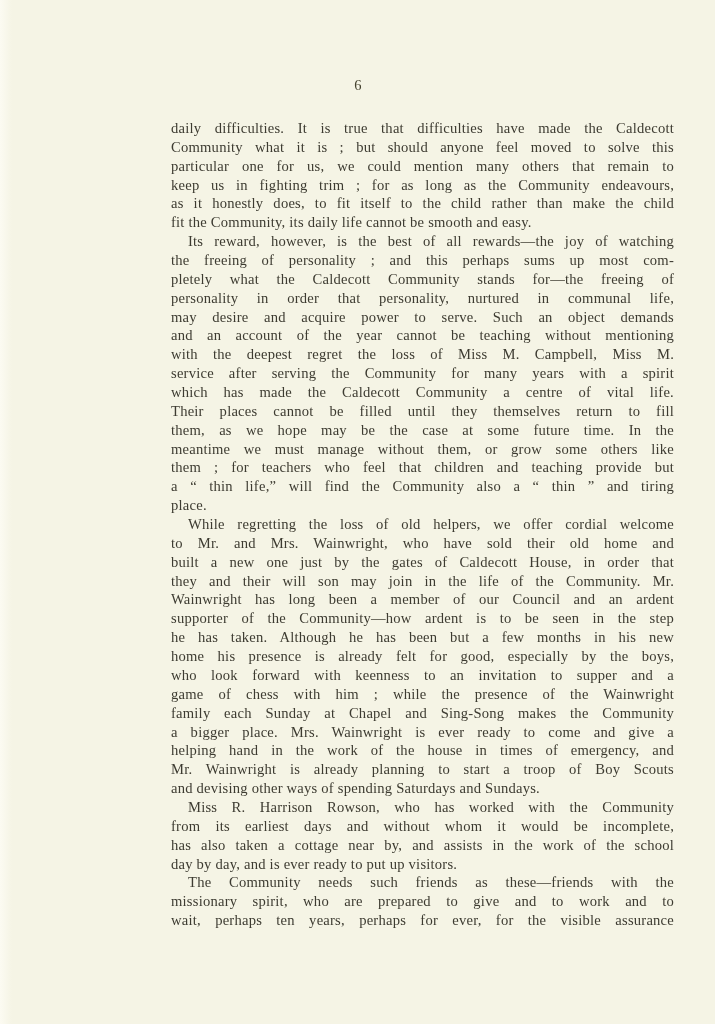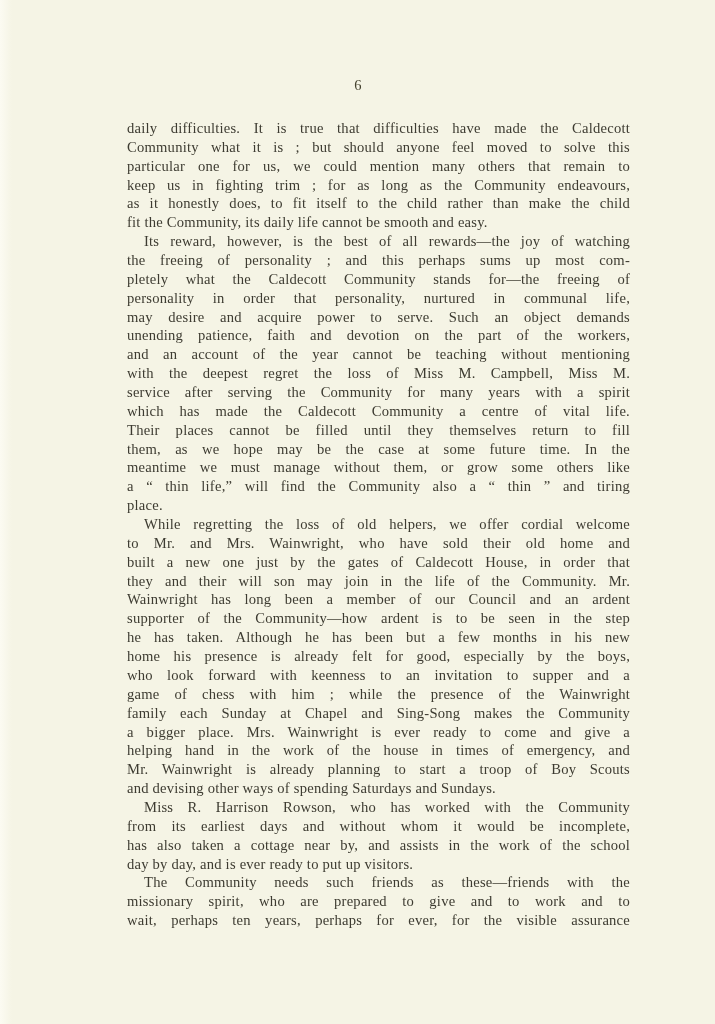--- a/index.html
+++ b/index.html
@@ -45,43 +45,43 @@
     text-align-last: justify;
   }
   .line.lastline { text-align-last: left; }
   .line.firstline { text-indent: 17px; }
 </style>
 </head>
 <body style="background: rgb(245, 244, 229);">
 
 <div class="scan">
   <div class="page-number">6</div>
-  <main class="text-block" style="color: rgb(61, 59, 49);">
+  <main class="text-block" style="color: rgb(61, 59, 49); margin-left: 44px;">
       <div class="paragraph">
         <div class="line">daily difficulties. It is true that difficulties have made the Caldecott</div>
         <div class="line">Community what it is ; but should anyone feel moved to solve this</div>
         <div class="line">particular one for us, we could mention many others that remain to</div>
         <div class="line">keep us in fighting trim ; for as long as the Community endeavours,</div>
         <div class="line">as it honestly does, to fit itself to the child rather than make the child</div>
         <div class="line lastline">fit the Community, its daily life cannot be smooth and easy.</div>
       </div>
       <div class="paragraph">
         <div class="line firstline">Its reward, however, is the best of all rewards—the joy of watching</div>
         <div class="line">the freeing of personality ; and this perhaps sums up most com-</div>
         <div class="line">pletely what the Caldecott Community stands for—the freeing of</div>
         <div class="line">personality in order that personality, nurtured in communal life,</div>
         <div class="line">may desire and acquire power to serve. Such an object demands</div>
-        <div class="line">unending patience, faith and devotion on the part of the workers,</div>
         <div class="line">and an account of the year cannot be teaching without mentioning</div>
         <div class="line">with the deepest regret the loss of Miss M. Campbell, Miss M.</div>
         <div class="line">service after serving the Community for many years with a spirit</div>
         <div class="line">which has made the Caldecott Community a centre of vital life.</div>
         <div class="line">Their places cannot be filled until they themselves return to fill</div>
         <div class="line">them, as we hope may be the case at some future time. In the</div>
         <div class="line">meantime we must manage without them, or grow some others like</div>
+        <div class="line">them ; for teachers who feel that children and teaching provide but</div>
         <div class="line">a “ thin life,” will find the Community also a “ thin ” and tiring</div>
         <div class="line lastline">place.</div>
       </div>
       <div class="paragraph">
         <div class="line firstline">While regretting the loss of old helpers, we offer cordial welcome</div>
         <div class="line">to Mr. and Mrs. Wainwright, who have sold their old home and</div>
         <div class="line">built a new one just by the gates of Caldecott House, in order that</div>
         <div class="line">they and their will son may join in the life of the Community. Mr.</div>
         <div class="line">Wainwright has long been a member of our Council and an ardent</div>
         <div class="line">supporter of the Community—how ardent is to be seen in the step</div>

